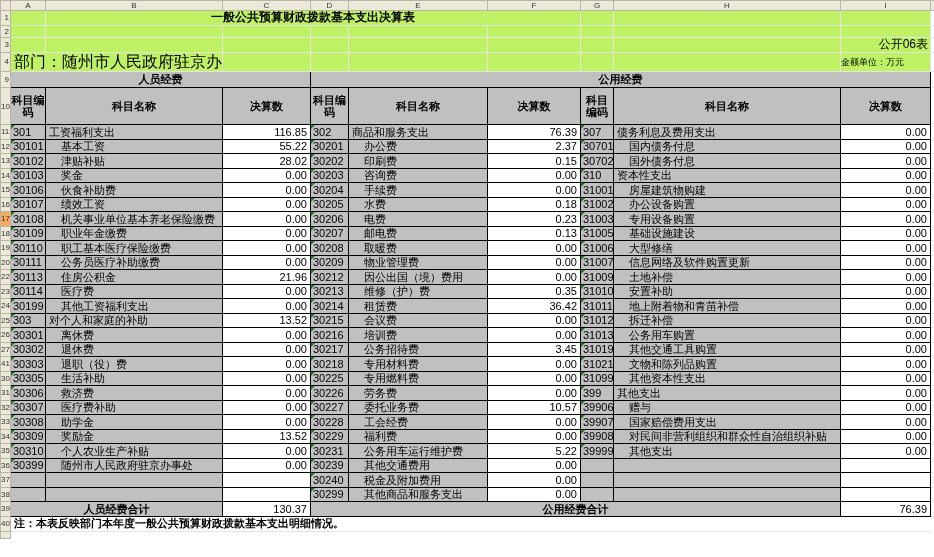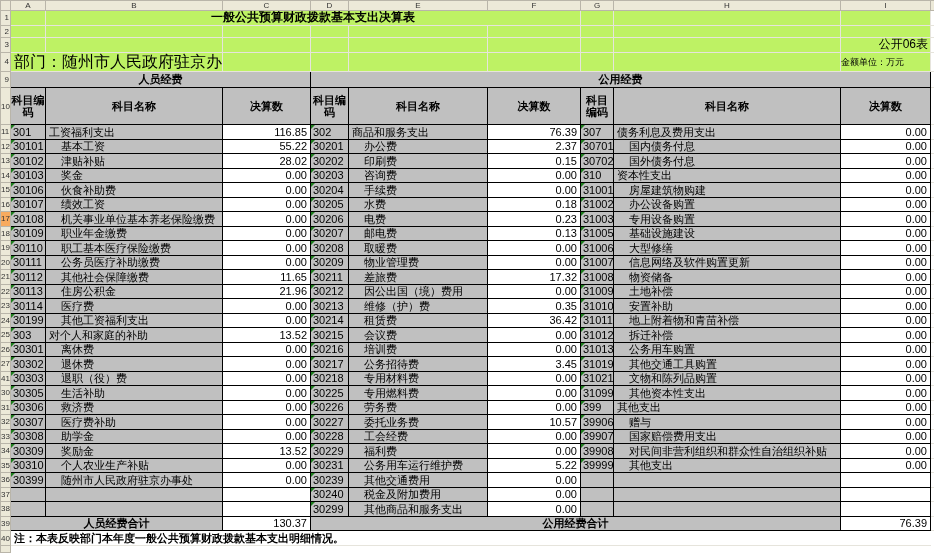--- a/index.html
+++ b/index.html
@@ -256,33 +256,20 @@
         <td class="val">0.00</td>
         <td class="code">30209<span class="tri"></span></td>
         <td class="name ind">物业管理费</td>
         <td class="val">0.00</td>
         <td class="code">31007<span class="tri"></span></td>
         <td class="name ind">信息网络及软件购置更新</td>
         <td class="val">0.00</td>
         <td class="fillc"></td>
       </tr>
       <tr style="height: 14.5px;">
-        <td class="gut">21</td>
-        <td class="code">30112<span class="tri"></span></td>
-        <td class="name ind">其他社会保障缴费</td>
-        <td class="val">11.65</td>
-        <td class="code">30211<span class="tri"></span></td>
-        <td class="name ind">差旅费</td>
-        <td class="val">17.32</td>
-        <td class="code">31008<span class="tri"></span></td>
-        <td class="name ind">物资储备</td>
-        <td class="val">0.00</td>
-        <td class="fillc"></td>
-      </tr>
-      <tr style="height: 14.5px;">
         <td class="gut">22</td>
         <td class="code">30113<span class="tri"></span></td>
         <td class="name ind">住房公积金</td>
         <td class="val">21.96</td>
         <td class="code">30212<span class="tri"></span></td>
         <td class="name ind">因公出国（境）费用</td>
         <td class="val">0.00</td>
         <td class="code">31009<span class="tri"></span></td>
         <td class="name ind">土地补偿</td>
         <td class="val">0.00</td>

